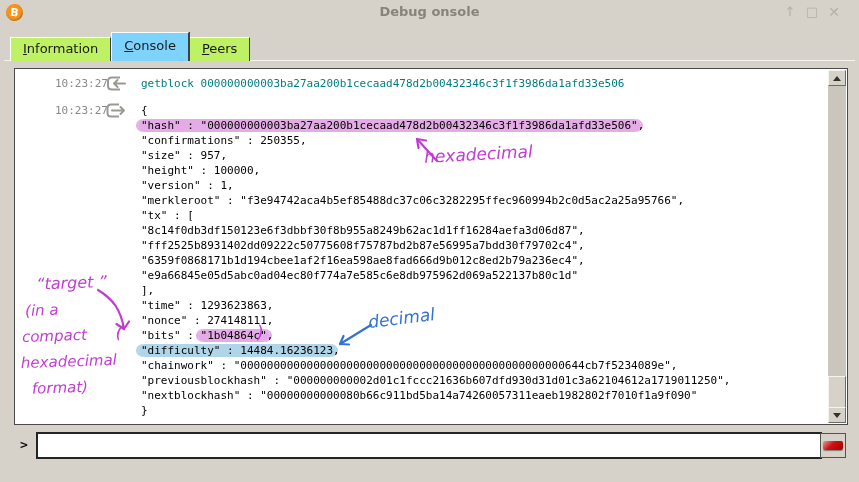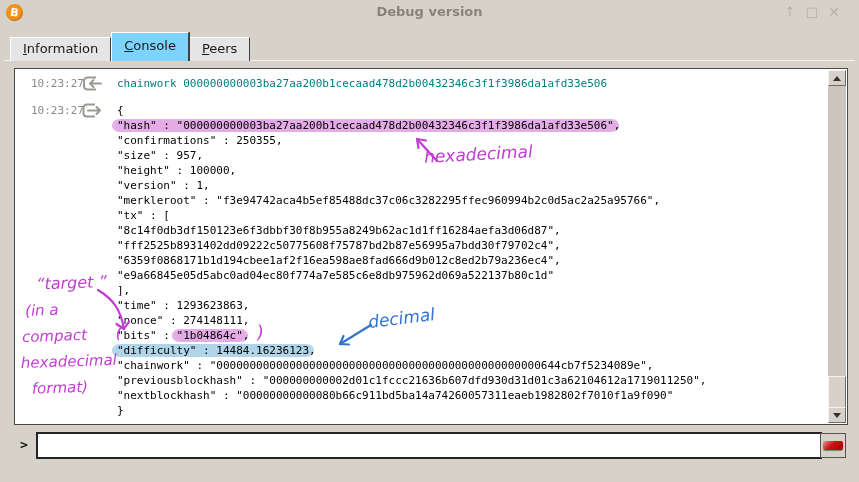--- a/index.html
+++ b/index.html
@@ -13,38 +13,38 @@
               background:#f7931a; color:#fff; font-weight:bold; font-size:11px; line-height:17px;
               text-align:center; transform:rotate(8deg); box-shadow:inset -1px -1px 2px rgba(0,0,0,.25); }
   #win-title { position:absolute; left:0; right:0; top:4px; text-align:center;
                font-size:13px; font-weight:bold; color:#87837b; }
   .win-btn { position:absolute; top:3px; width:18px; height:18px; color:#b4b0a8;
              font-size:13px; line-height:18px; text-align:center; cursor:default; }
   #btn-min { right:60px; } #btn-max { right:38px; } #btn-close { right:16px; font-size:14px; }
 
   
   #tab-bar { position:absolute; left:10px; top:33px; height:28px; display:flex; align-items:flex-end; z-index:3; }
-  .tab { height:24px; padding:3px 12px 4px; font-size:13px; color:#1a1a1a; background:#e5e5e5;
+  .tab { height:24px; padding:3px 12px 4px; font-size:13px; color:#1a1a1a; background:#bef264;
          border:1px solid; border-color:#fdfdfd #404040 #9a9astrong #fdfdfd; border-bottom:none;
          border-right-color:#404040; border-left-color:#fdfdfd; border-top-color:#fdfdfd;
          position:relative; cursor:default; white-space:nowrap; }
   .tab.active { height:29px; padding-top:5px; z-index:4; background:#7dd3fc;
                 box-shadow:1px 0 0 #404040; }
   .tab u { text-decoration:underline; }
   #tab-pane-edge { position:absolute; left:4px; right:4px; top:60px; bottom:2px;
                    border-top:1px solid #f5f3ee; z-index:1; }
 
   
   #console-output { position:absolute; left:14px; top:68px; width:834px; height:357px;
                     background:#ffffff; border:1px solid #4a4a4a; overflow:hidden; z-index:2;
                     font-family:"DejaVu Sans Mono", monospace; font-size:11px; line-height:15px; }
   #console-lines { position:absolute; left:0; top:7px; right:20px; }
   .console-row { display:flex; height:15px; white-space:pre; }
   .console-row.entry-gap { margin-top:12px; }
-  .cell-time { width:62px; padding-left:16px; color:#8a8a8a; flex:none; }
+  .cell-time { width:62px; padding-left:16px; color:#8a8a8a; flex:none;margin-left:24px; }
   .cell-icon { width:40px; flex:none; display:flex; align-items:center; justify-content:flex-start; padding-left:5px; }
   .cell-icon svg { display:block; }
   .cell-text { color:#000; }
   .seg.command { color:#007d82; }
   .seg.hl-pink { background:#e5abe7; border-radius:7px/50%; padding:0 3px; margin:0 -3px;
                  box-shadow:2px 0 0 #e5abe7, -2px 0 0 #e5abe7; }
   .seg.hl-blue { background:#b0d4e8; border-radius:7px/50%; padding:0 3px; margin:0 -3px;
                  box-shadow:2px 0 0 #b0d4e8, -2px 0 0 #b0d4e8; }
 
   
@@ -92,39 +92,39 @@
   #arrow-overlay { position:absolute; left:0; top:0; width:859px; height:482px; z-index:6;
                    pointer-events:none; }
 </style>
 </head>
 <body>
 
 <div id="window">
 
   <div id="titlebar">
     <div id="app-icon">B</div>
-    <div id="win-title">Debug version</div>
+    <div id="win-title">Debug onsole</div>
     <div class="win-btn" id="btn-min">↑</div>
     <div class="win-btn" id="btn-max">□</div>
     <div class="win-btn" id="btn-close">✕</div>
   </div>
 
   <div id="tab-bar">
       <div class="tab"><u>I</u>nformation</div>
       <div class="tab active"><u>C</u>onsole</div>
       <div class="tab"><u>P</u>eers</div>
     </div>
   <div id="tab-pane-edge"></div>
 
   <div id="console-output">
     <div id="console-lines">
         <div class="console-row"><span class="cell-time">10:23:27</span><span class="cell-icon"><svg width="21" height="15" viewBox="0 0 21 15">
               <path d="M14 1.5 H6 Q2 1.5 2 5 V10 Q2 13.5 6 13.5 H14" fill="none" stroke="#9a9a94" stroke-width="2"></path>
               <path d="M19 7.5 H8 M11.5 4 L8 7.5 L11.5 11" fill="none" stroke="#9a9a94" stroke-width="2" stroke-linecap="round" stroke-linejoin="round"></path>
-            </svg></span><span class="cell-text"><span class="seg command">chainwork 000000000003ba27aa200b1cecaad478d2b00432346c3f1f3986da1afd33e506</span></span></div>
+            </svg></span><span class="cell-text"><span class="seg command">getblock 000000000003ba27aa200b1cecaad478d2b00432346c3f1f3986da1afd33e506</span></span></div>
         <div class="console-row entry-gap"><span class="cell-time">10:23:27</span><span class="cell-icon"><svg width="21" height="15" viewBox="0 0 21 15">
               <path d="M13 1.5 H5 Q1.5 1.5 1.5 5 V10 Q1.5 13.5 5 13.5 H13" fill="none" stroke="#9a9a94" stroke-width="2"></path>
               <path d="M6 7.5 H18 M14.5 4 L18 7.5 L14.5 11" fill="none" stroke="#9a9a94" stroke-width="2" stroke-linecap="round" stroke-linejoin="round"></path>
             </svg></span><span class="cell-text"><span class="seg">{</span></span></div>
         <div class="console-row"><span class="cell-time"></span><span class="cell-icon"></span><span class="cell-text"><span class="seg hl-pink">"hash" : "000000000003ba27aa200b1cecaad478d2b00432346c3f1f3986da1afd33e506"</span><span class="seg">,</span></span></div>
         <div class="console-row"><span class="cell-time"></span><span class="cell-icon"></span><span class="cell-text"><span class="seg">"confirmations" : 250355,</span></span></div>
         <div class="console-row"><span class="cell-time"></span><span class="cell-icon"></span><span class="cell-text"><span class="seg">"size" : 957,</span></span></div>
         <div class="console-row"><span class="cell-time"></span><span class="cell-icon"></span><span class="cell-text"><span class="seg">"height" : 100000,</span></span></div>
         <div class="console-row"><span class="cell-time"></span><span class="cell-icon"></span><span class="cell-text"><span class="seg">"version" : 1,</span></span></div>
         <div class="console-row"><span class="cell-time"></span><span class="cell-icon"></span><span class="cell-text"><span class="seg">"merkleroot" : "f3e94742aca4b5ef85488dc37c06c3282295ffec960994b2c0d5ac2a25a95766",</span></span></div>

